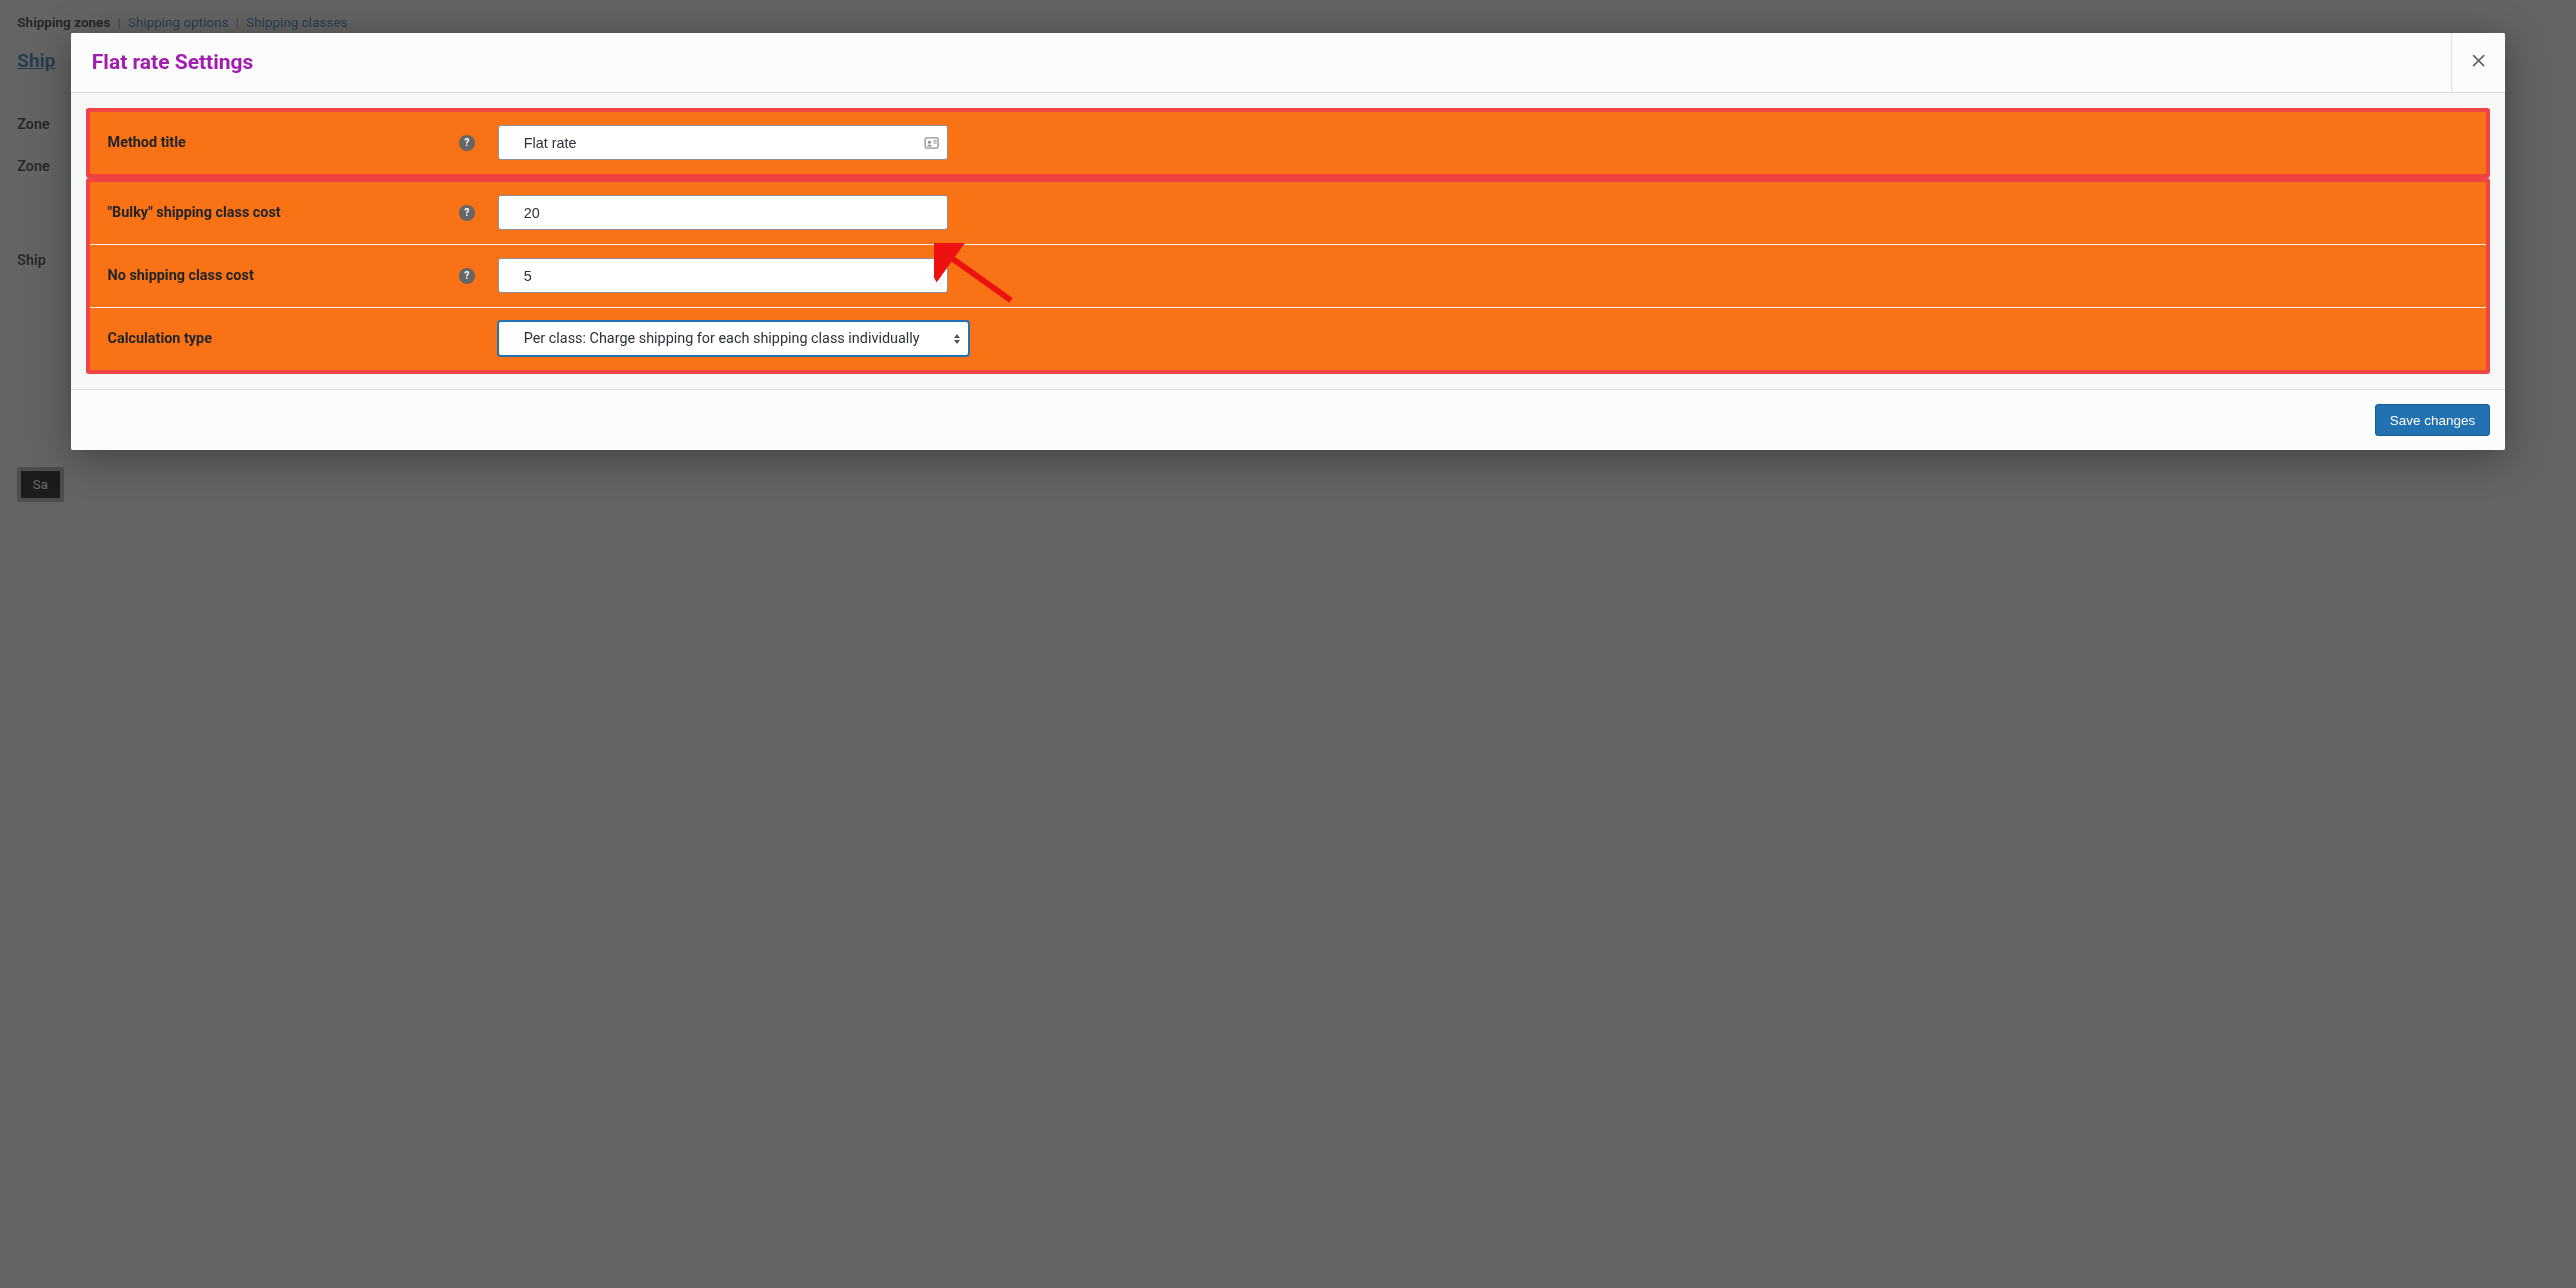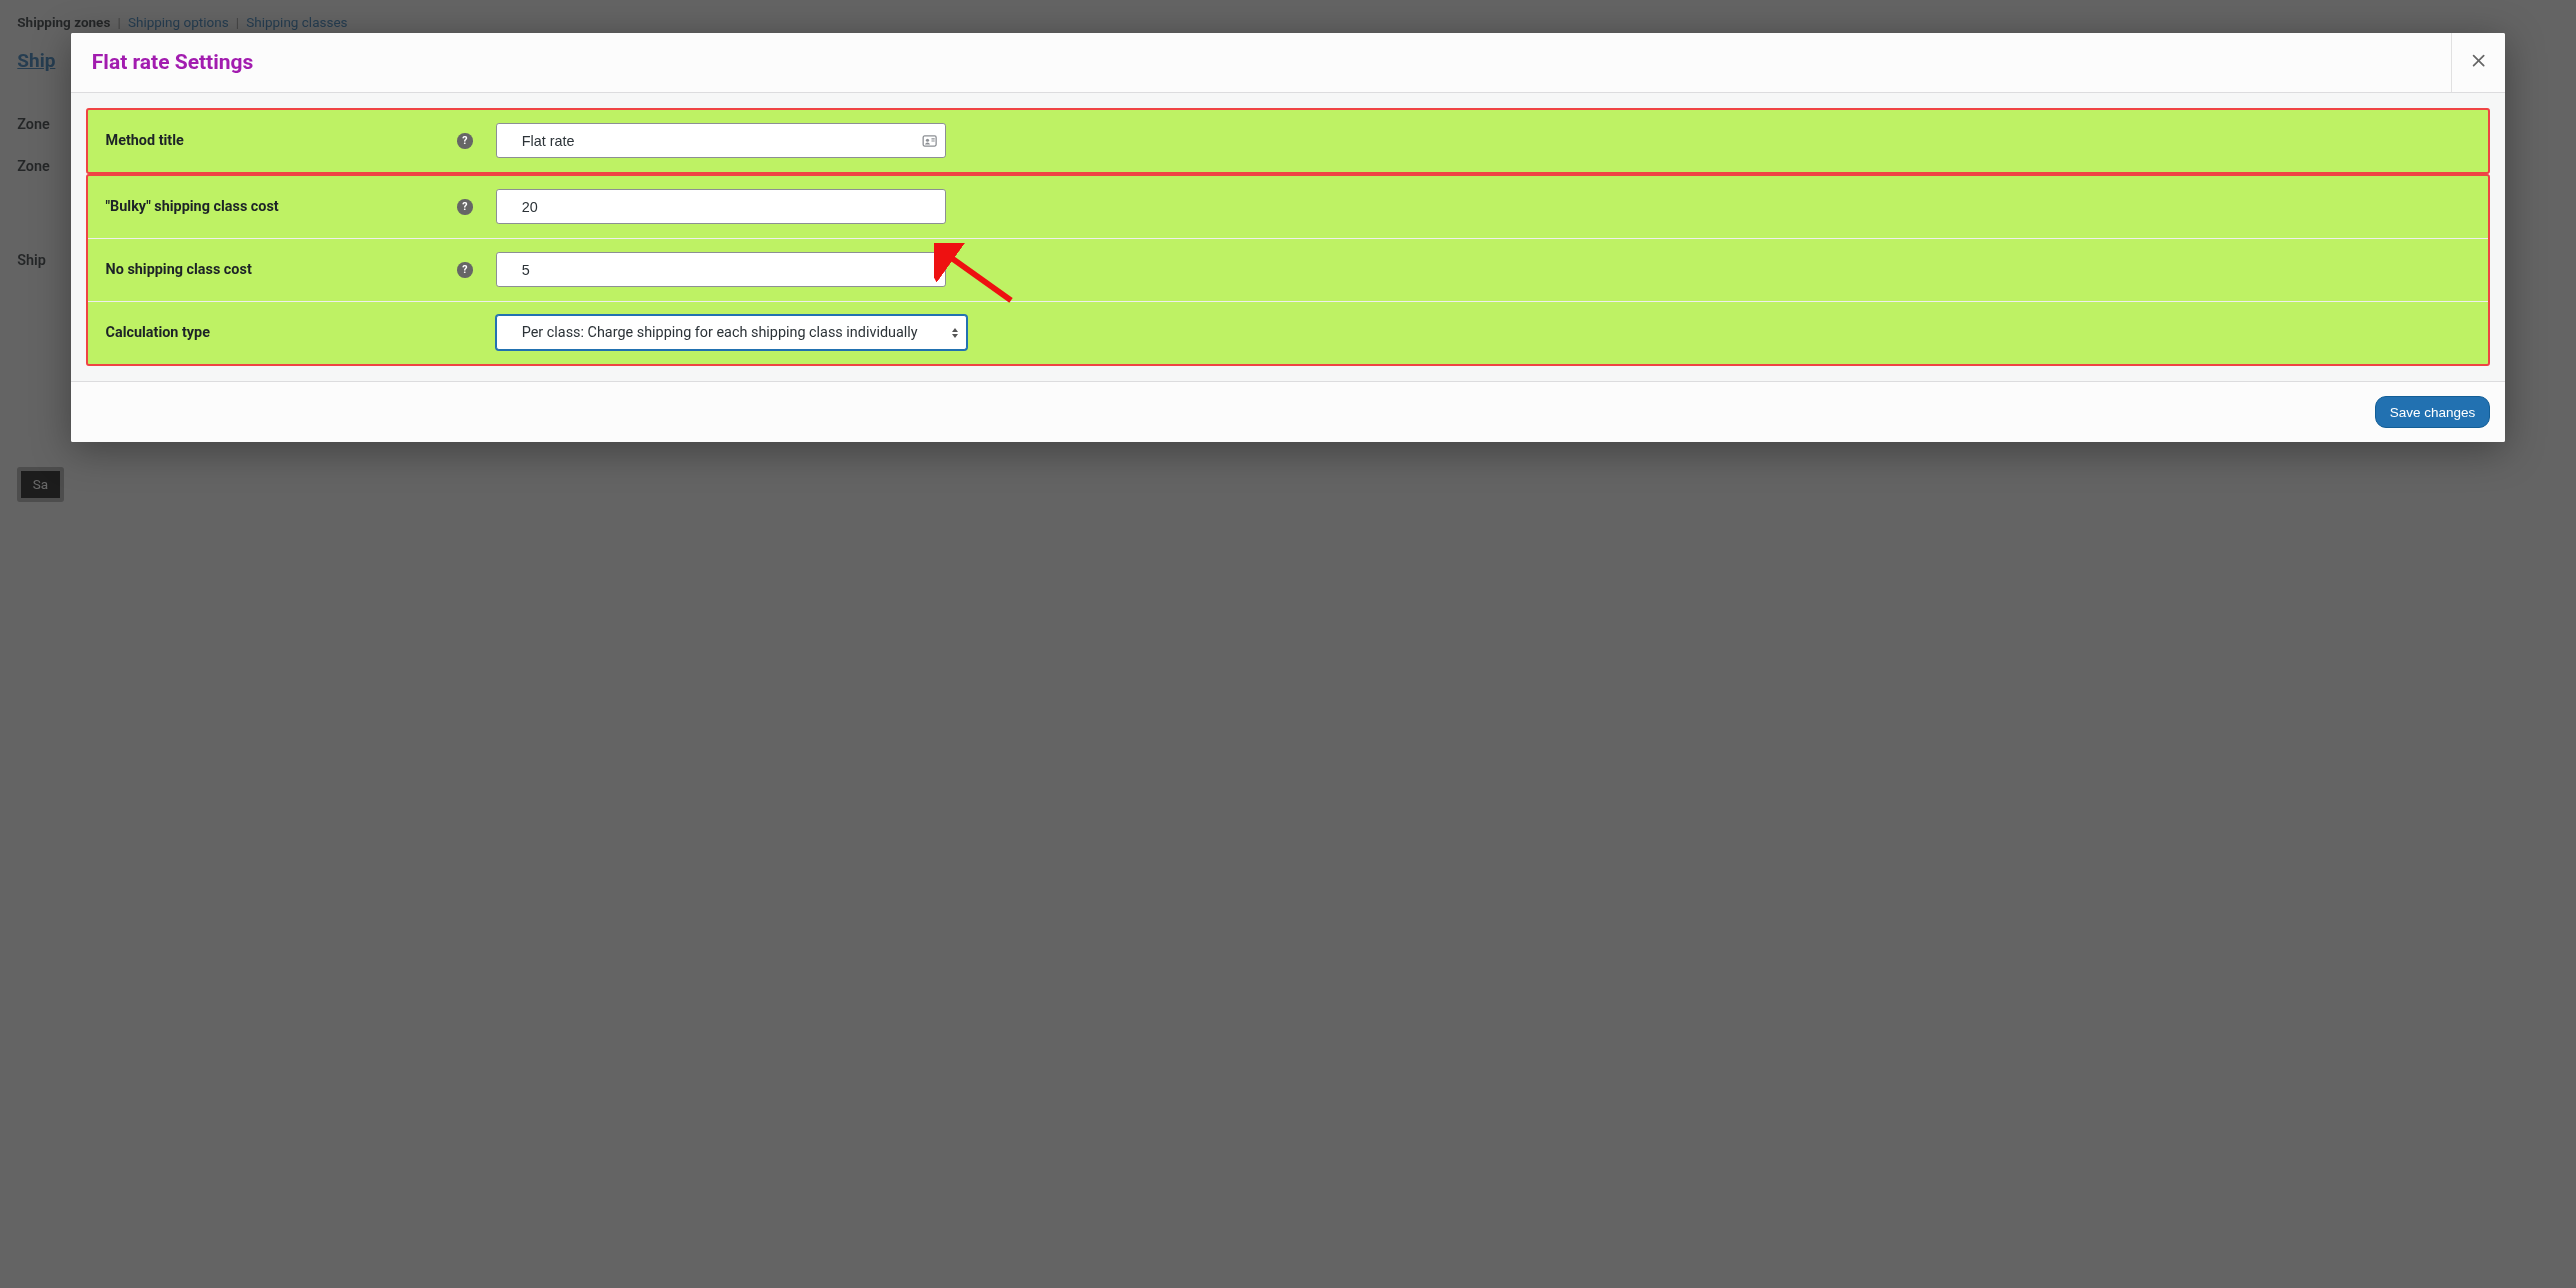--- a/index.html
+++ b/index.html
@@ -74,22 +74,22 @@
   .modal-close svg { width: 17.3px; height: 17.3px; }
 
   .modal-body {
     padding: 15.4px;
     overflow: auto;
     flex: 1;
     position: relative;
   }
 
   .panel {
-    background: #bef264;
-    border: 2px solid #ef4444;
+    background: #f97316;
+    border: 4px solid #ef4444;
     border-radius: 2.9px;
   }
 
   .section-gap {
     padding: 15.4px 0 13.5px 0;
   }
   .section-title {
     font-size: 17.3px; font-weight: 700; padding: 3.8px 1.9px 9.6px 1.9px;
   }
   .section-desc {
@@ -154,21 +154,21 @@
 
   .modal-footer {
     border-top: 1px solid #dcdcde;
     background: #fcfcfc;
     padding: 13.5px 15.4px;
     display: flex; justify-content: flex-end;
   }
   .btn-primary {
     background: #2271b1; color: #fff;
     border: 1px solid #135e96;
-    border-radius: 11px; padding: 7.7px 13.5px;
+    border-radius: 3px; padding: 7.7px 13.5px;
     font-size: 13.5px; cursor: pointer;
   }
 
   
   .arrow {
     position: absolute;
     pointer-events: none;
   }
 </style>
 </head>

